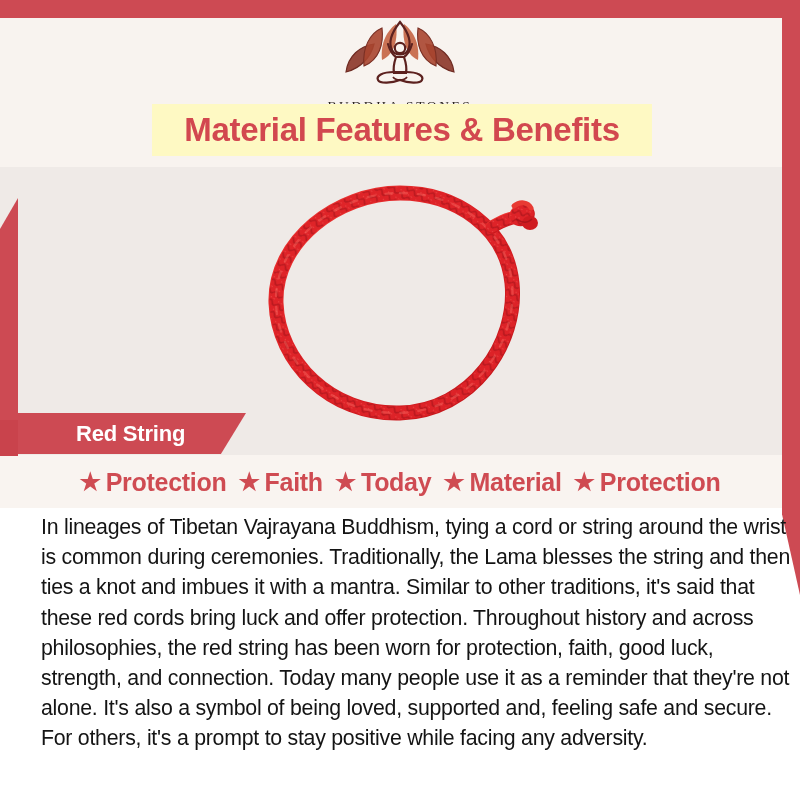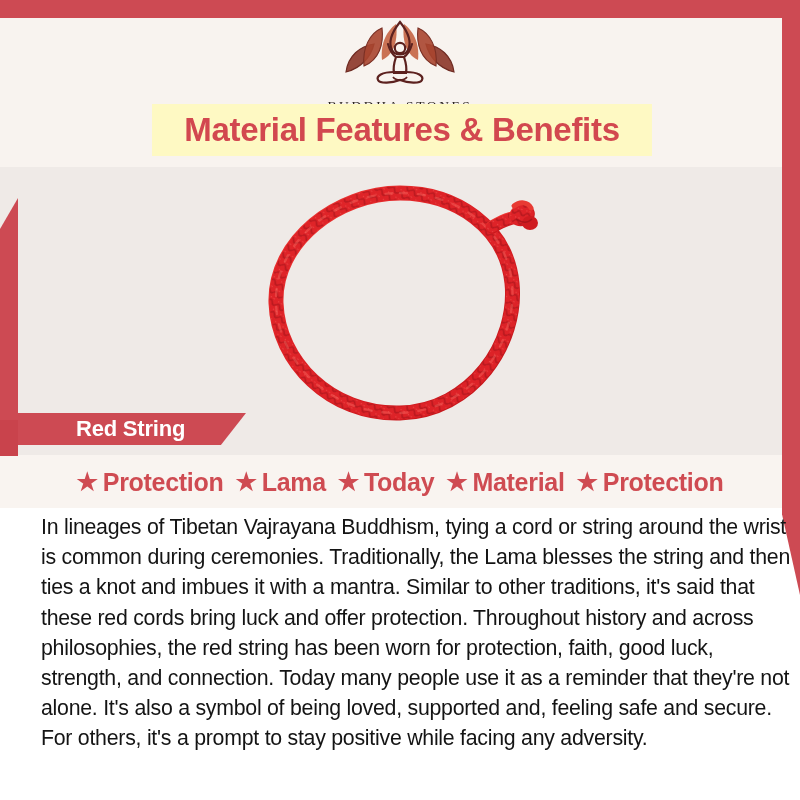--- a/index.html
+++ b/index.html
@@ -119,21 +119,21 @@
   }
   .bracelet-svg {
     position: absolute;
     left: 224px; top: 8px;
   }
 
   
   .ribbon {
     position: absolute;
     left: 18px; top: 413px;
-    width: 228px; height: 32px;
+    width: 228px; height: 41px;
     background: #cd4a53;
     clip-path: polygon(0 0, 100% 0, 89% 100%, 0 100%);
     display: flex;
     align-items: center;
   }
   .ribbon-label {
     margin-left: 58px;
     color: #ffffff;
     font-size: 22px;
     font-weight: bold;
@@ -285,21 +285,21 @@
     <span class="ribbon-label">Red String</span>
   </div>
 
   <div class="features-row">
     <span class="feature">
       <span class="star">★</span>
       <span>Protection</span>
     </span>
     <span class="feature">
       <span class="star">★</span>
-      <span>Lama</span>
+      <span>Faith</span>
     </span>
     <span class="feature">
       <span class="star">★</span>
       <span>Today</span>
     </span>
     <span class="feature">
       <span class="star">★</span>
       <span>Material</span>
     </span>
     <span class="feature">

